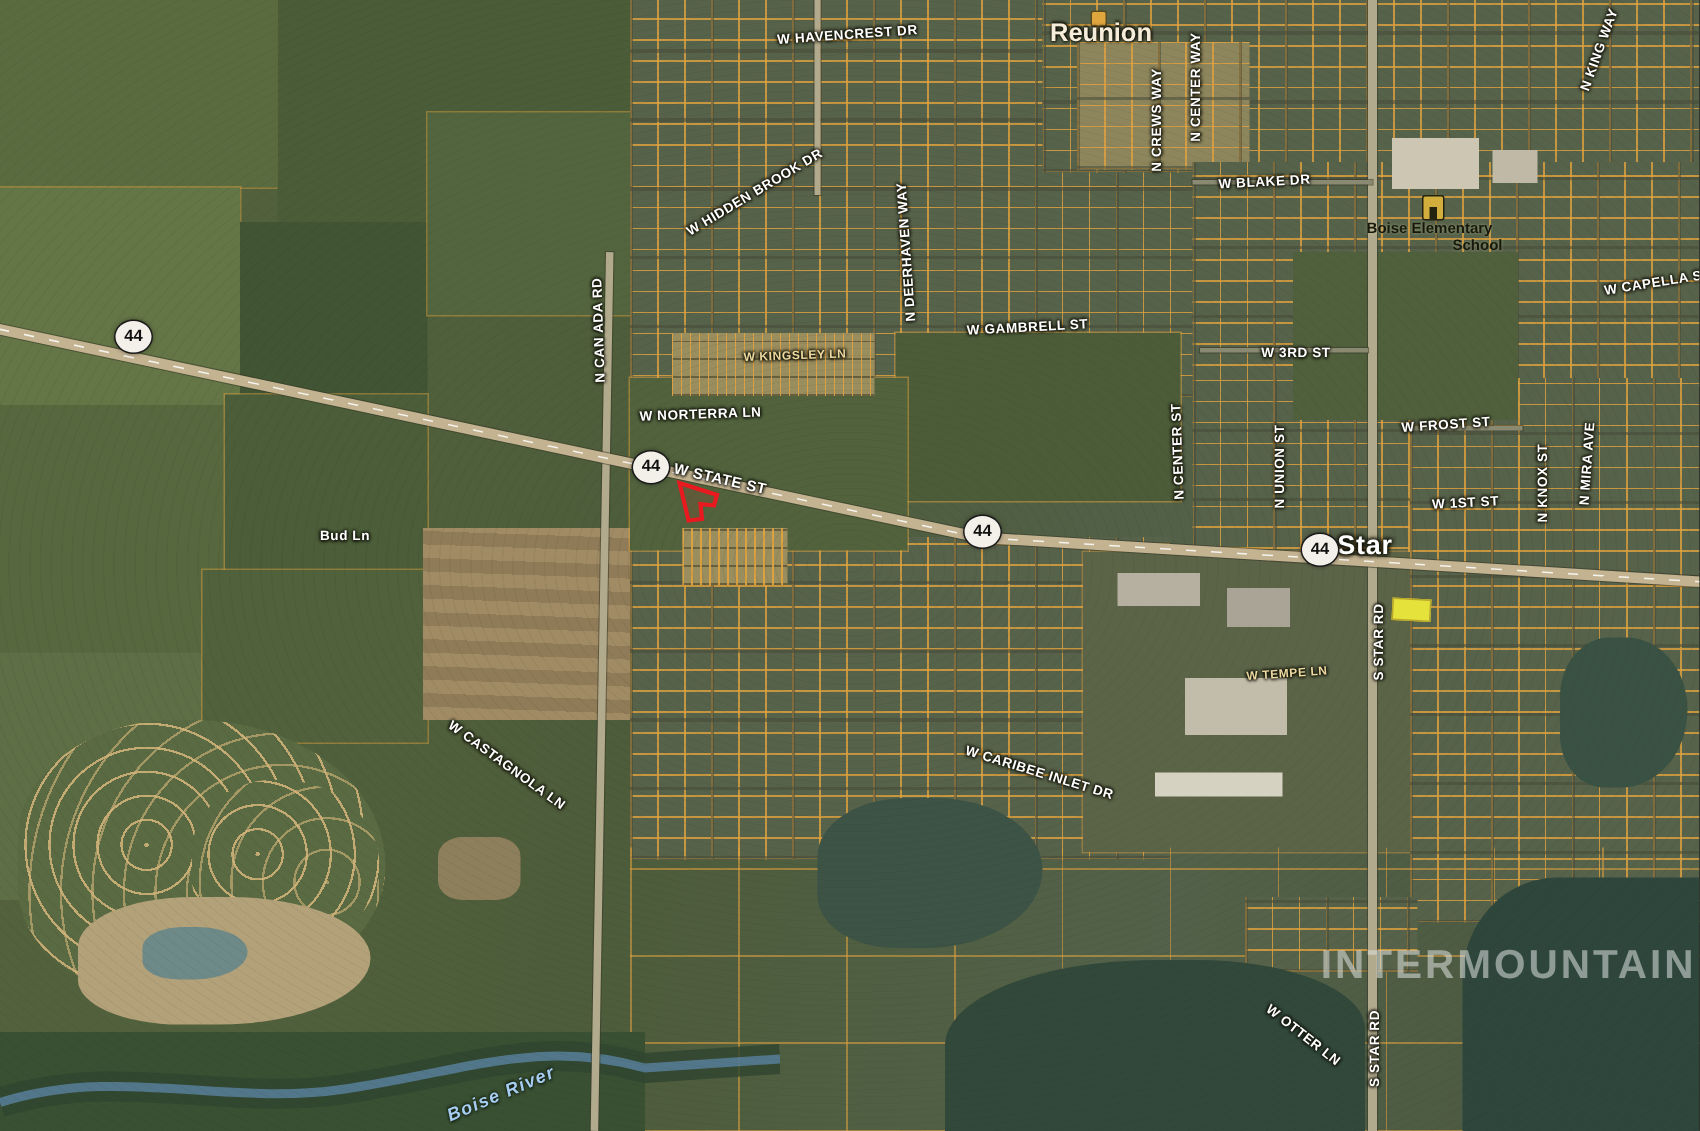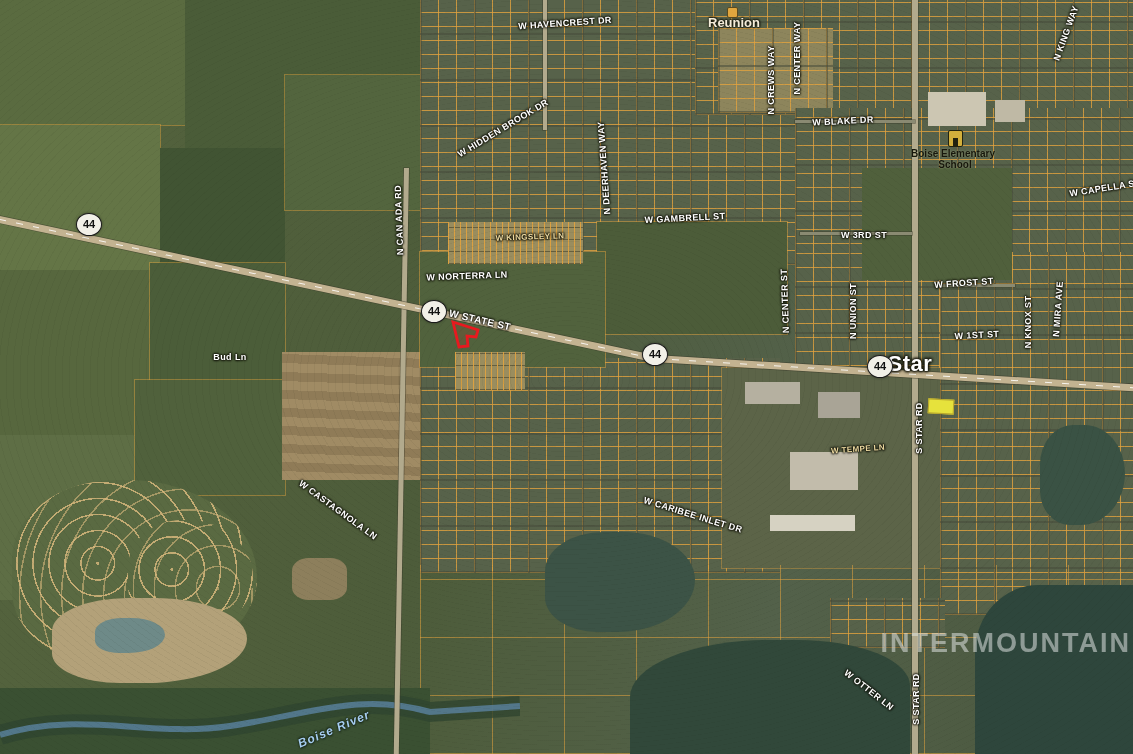--- a/index.html
+++ b/index.html
@@ -33,23 +33,23 @@
   .road--dash{background-image:repeating-linear-gradient(90deg,rgba(255,255,255,.85) 0 7px,transparent 7px 17px);
         background-size:100% 1px;background-position:0 3px;background-repeat:repeat-x;}
   .road--v{background-color:#b2aa8d;}
   .mottle{position:absolute;inset:0;z-index:5;pointer-events:none;
         background-image:repeating-radial-gradient(rgba(25,30,15,.05) 0 1px,transparent 1px 7px);}
   .street-label{position:absolute;z-index:30;font-size:9px;font-weight:bold;color:#fff;
         letter-spacing:.4px;white-space:nowrap;
         text-shadow:0 1px 2px rgba(18,18,8,.95),0 -1px 2px rgba(18,18,8,.85),
                     1px 0 2px rgba(18,18,8,.85),-1px 0 2px rgba(18,18,8,.85);}
   .tone-tan{color:#ecd9a0;}
-  .lbl-city{position:absolute;z-index:31;font-size:22px;font-weight:bold;color:#fff;letter-spacing:.5px;
+  .lbl-city{position:absolute;z-index:31;font-size:18px;font-weight:bold;color:#fff;letter-spacing:.5px;
         text-shadow:0 1px 3px #14140a,0 -1px 3px #14140a,1px 0 3px #14140a,-1px 0 3px #14140a;}
-  .lbl-place{position:absolute;z-index:31;font-size:13px;font-weight:bold;color:#f5edda;
+  .lbl-place{position:absolute;z-index:31;font-size:17px;font-weight:bold;color:#f5edda;
         text-shadow:0 1px 2px #14140a,0 -1px 2px #14140a,1px 0 2px #14140a;}
   .lbl-river{position:absolute;z-index:31;font-size:12px;font-style:italic;font-weight:bold;
         color:#a6cdf0;letter-spacing:1px;text-shadow:0 1px 2px #0e1a10,0 -1px 2px #0e1a10;}
   .lbl-school{position:absolute;z-index:31;font-size:10px;font-weight:bold;color:#17170c;
         white-space:nowrap;text-shadow:0 0 2px rgba(200,210,160,.55);}
   .shield{position:absolute;z-index:32;width:24px;height:21px;background:#f2f0e8;
         border:1.6px solid #1a1a1a;border-radius:50%;display:flex;align-items:center;
         justify-content:center;font-size:11px;font-weight:bold;color:#111;
         box-shadow:0 0 3px rgba(0,0,0,.4);}
   .subject-svg{position:absolute;inset:0;z-index:25;pointer-events:none;}
@@ -140,21 +140,21 @@
   <svg class="subject-svg" width="1133" height="754" viewBox="0 0 1133 754">
     <polygon fill="rgba(232,25,31,0.10)" stroke="#e8191f" stroke-width="2.8" points="453,322 478,330 476,337 467,336 468,346 459,347"></polygon>
   </svg>
 
   <div class="lbl-city" style="left:910px;top:364px;transform:translate(-50%,-50%);">Star</div>
   <div class="place-icon" style="left:727px;top:7px;"></div>
   <div class="lbl-place" style="left:734px;top:22px;transform:translate(-50%,-50%);">Reunion</div>
   <div class="lbl-river" style="left:334px;top:729px;transform:translate(-50%,-50%) rotate(-23deg);">Boise River</div>
   <div class="school-icon" style="left:948px;top:130px;"></div>
   <div class="lbl-school" style="left:953px;top:153px;transform:translate(-50%,-50%);">Boise Elementary</div>
-  <div class="lbl-school" style="left:955px;top:164px;transform:translate(-50%,-50%);">School</div>
+  <div class="lbl-school" style="left:985px;top:164px;transform:translate(-50%,-50%);">School</div>
 
   <div class="watermark">
     <div class="wm1">INTERMOUNTAIN</div>
   </div>
 
 <div class="street-label" style="left: 565px; top: 23px; transform: translate(-50%, -50%) rotate(-4deg);">W HAVENCREST DR</div>
     <div class="street-label" style="left: 503px; top: 128px; transform: translate(-50%, -50%) rotate(-31deg);">W HIDDEN BROOK DR</div>
     <div class="street-label" style="left: 604px; top: 168px; transform: translate(-50%, -50%) rotate(-94deg);">N DEERHAVEN WAY</div>
     <div class="street-label" style="left: 685px; top: 218px; transform: translate(-50%, -50%) rotate(-3deg);">W GAMBRELL ST</div>
     <div class="street-label tone-tan" style="left: 530px; top: 237px; font-size: 8px; transform: translate(-50%, -50%) rotate(-2deg);">W KINGSLEY LN</div>

